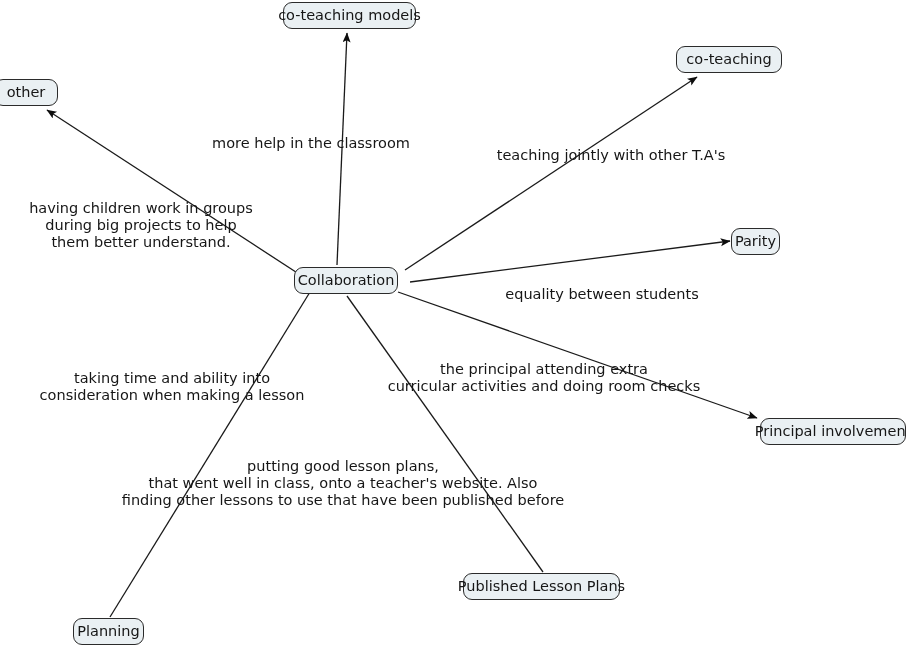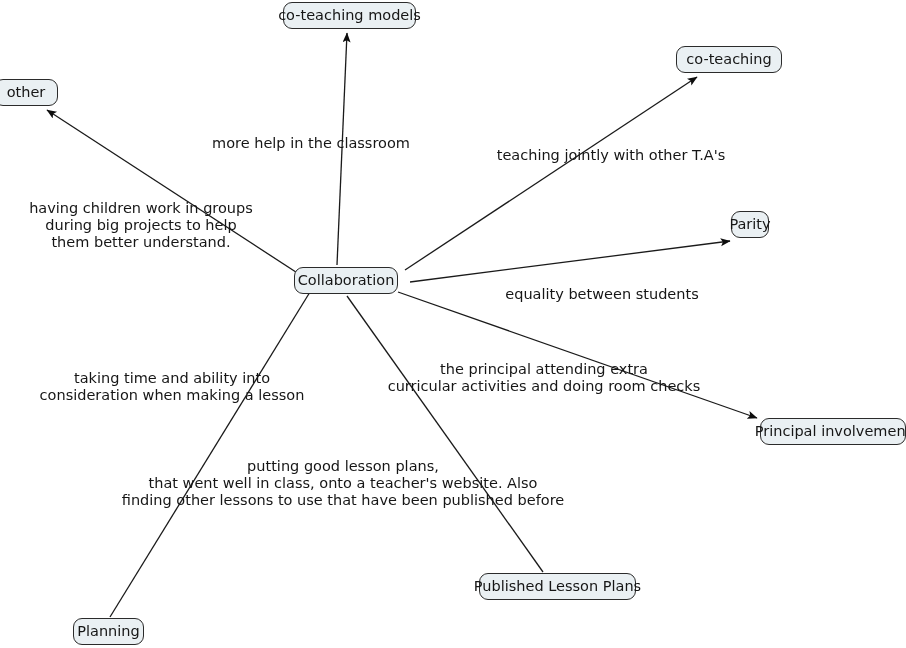--- a/index.html
+++ b/index.html
@@ -91,29 +91,29 @@
   <div id="nodes-layer">
       <div class="node" style="left: 283px; top: 2px; width: 133px; height: 27px;">
         <span class="node-label">co-teaching models</span>
       </div>
       <div class="node" style="left: 676px; top: 46px; width: 106px; height: 27px;">
         <span class="node-label">co-teaching</span>
       </div>
       <div class="node" style="left: -6px; top: 79px; width: 64px; height: 27px;">
         <span class="node-label">other</span>
       </div>
-      <div class="node" style="left: 731px; top: 211px; width: 38px; height: 27px;">
+      <div class="node" style="left: 731px; top: 228px; width: 49px; height: 27px;">
         <span class="node-label">Parity</span>
       </div>
       <div class="node" style="left: 294px; top: 267px; width: 104px; height: 27px;">
         <span class="node-label">Collaboration</span>
       </div>
       <div class="node" style="left: 760px; top: 418px; width: 146px; height: 27px;">
         <span class="node-label">Principal involvement</span>
       </div>
-      <div class="node" style="left: 463px; top: 573px; width: 157px; height: 27px; margin-left: 16px;">
+      <div class="node" style="left: 463px; top: 573px; width: 157px; height: 27px;">
         <span class="node-label">Published Lesson Plans</span>
       </div>
       <div class="node" style="left: 73px; top: 618px; width: 71px; height: 27px; text-align: right;">
         <span class="node-label">Planning</span>
       </div>
     </div>
 </div>
 
 </body></html>

